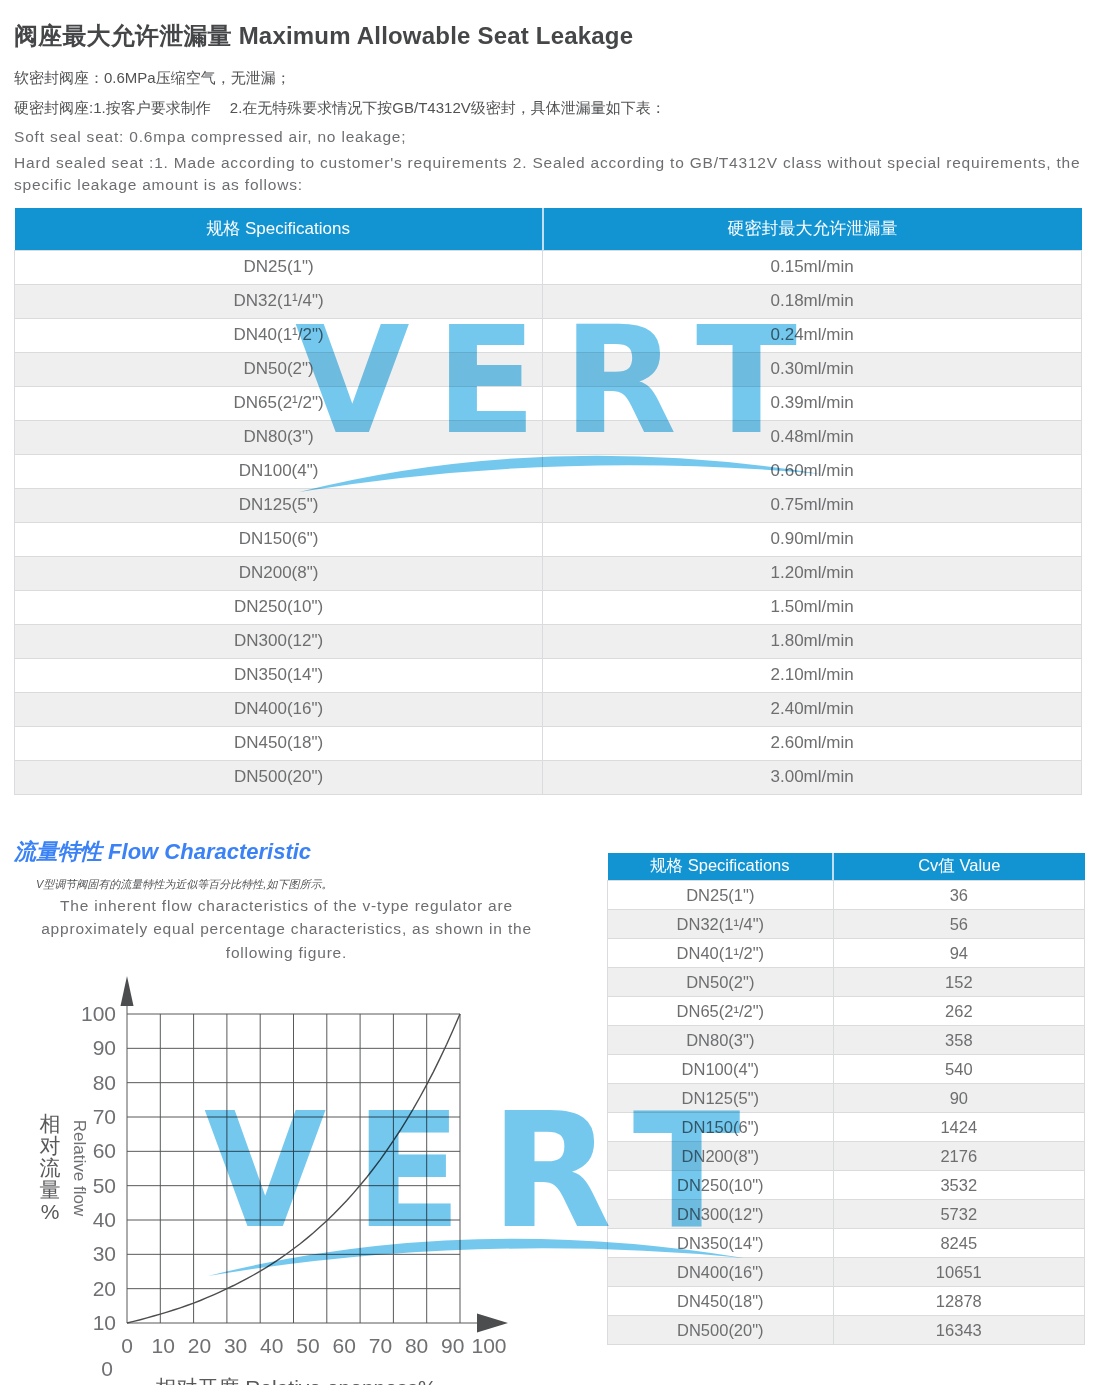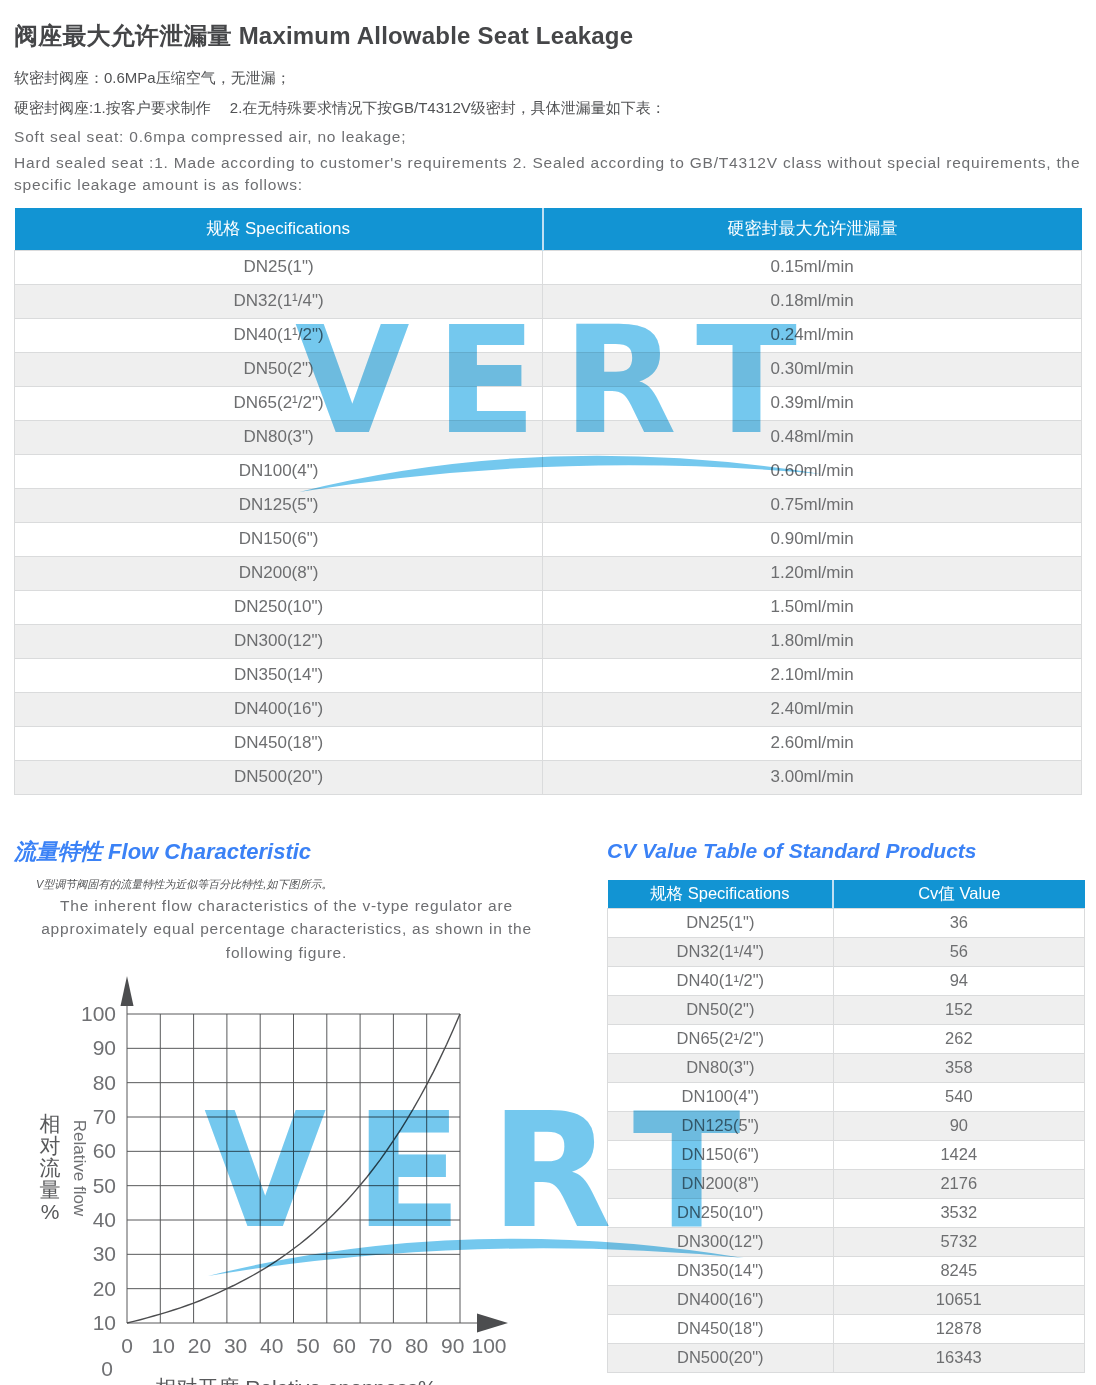--- a/index.html
+++ b/index.html
@@ -198,21 +198,20 @@
           <text class="ycn" x="36" y="209" text-anchor="middle">流</text>
           <text class="ycn" x="36" y="231" text-anchor="middle">量</text>
           <text class="ycn" x="36" y="253" text-anchor="middle">%</text>
           <text class="yen" transform="rotate(90 60 202)" x="60" y="202" text-anchor="middle">Relative flow</text>
           <path d="M113.0,357.0 L119.7,355.4 L126.3,353.7 L133.0,351.9 L139.6,350.0 L146.3,348.1 L153.0,346.1 L159.6,344.0 L166.3,341.8 L172.9,339.5 L179.6,337.1 L186.3,334.5 L192.9,331.7 L199.6,328.8 L206.2,325.8 L212.9,322.7 L219.6,319.5 L226.2,316.1 L232.9,312.6 L239.5,309.0 L246.2,305.2 L252.9,301.1 L259.5,296.8 L266.2,292.4 L272.8,287.7 L279.5,282.8 L286.2,277.7 L292.8,272.4 L299.5,266.7 L306.1,260.8 L312.8,254.7 L319.5,248.2 L326.1,241.5 L332.8,234.5 L339.4,227.1 L346.1,219.3 L352.8,211.2 L359.4,202.7 L366.1,193.8 L372.7,184.5 L379.4,174.7 L386.1,164.5 L392.7,153.8 L399.4,142.7 L406.0,131.0 L412.7,118.7 L419.4,105.9 L426.0,92.4 L432.7,78.3 L439.3,63.5 L446.0,48.0" fill="none" stroke="#4c4d4f" stroke-width="1.4"></path>
         </svg>
     </section>
 
     <section class="cv">
       <h2 class="sec">
-        <span>CV Value Table of Standard Products</span>
       </h2>
       <table class="tbl cv-tbl">
         <thead>
           <tr>
             <th class="col-spec">规格 Specifications</th>
             <th>Cv值 Value</th>
           </tr>
         </thead>
         <tbody id="cv-body">
             <tr>

